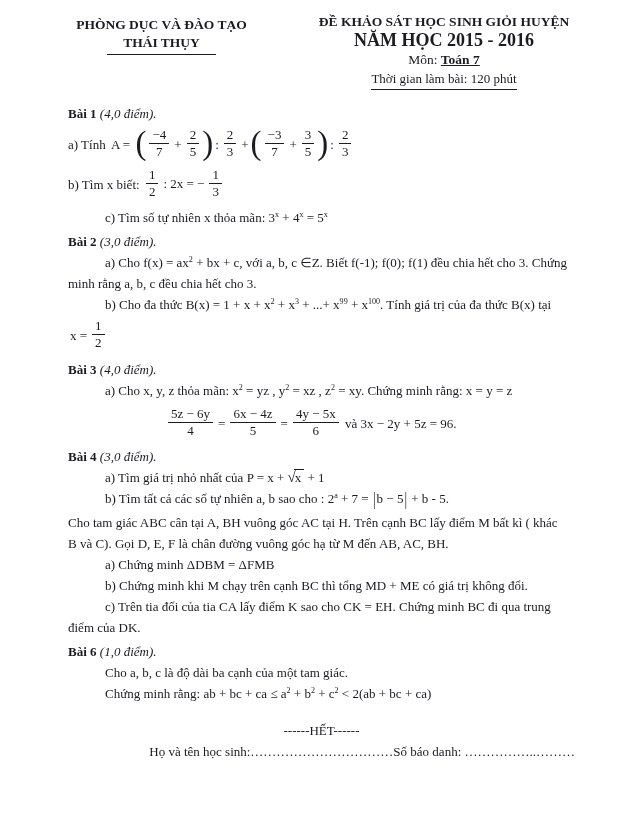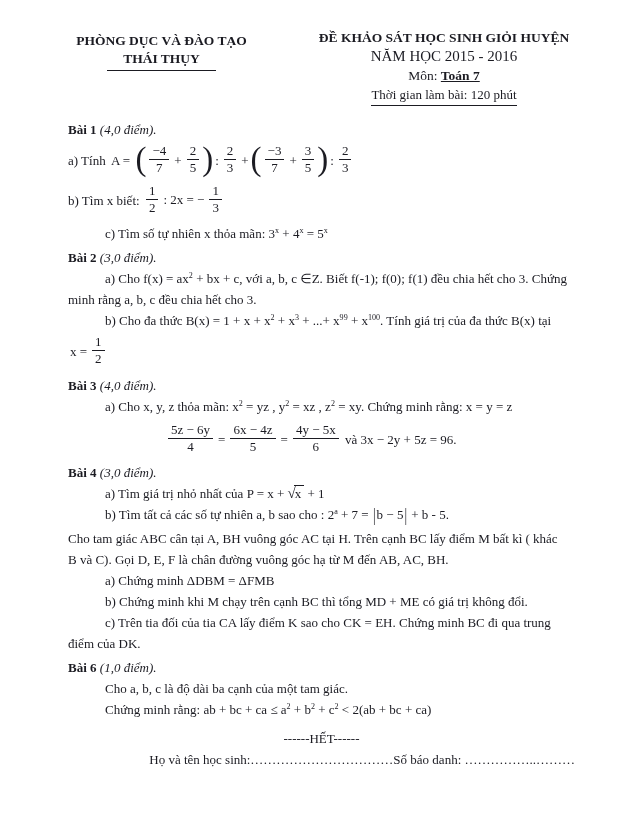--- a/index.html
+++ b/index.html
@@ -5,32 +5,32 @@
   * { box-sizing: border-box; }
   html, body { margin: 0; padding: 0; }
   body {
     width: 635px; height: 832px;
     background: #ffffff;
     color: #1b1b22;
     font-family: "Liberation Serif", serif;
     font-size: 13px;
     overflow: hidden;
   }
-  .page { width: 635px; height: 832px; padding-top: 28px; }
+  .page { width: 635px; height: 832px; padding-top: 12px; }
 
   
   .hdr { display: flex; padding: 0 26px 0 44px; }
   .hdr-left { width: 235px; text-align: center; padding-top: 3px; }
   .hdr-right { flex: 1; text-align: center; }
   .b { font-weight: bold; text-decoration: underline; }
   .hl1 { font-weight: bold; font-size: 13.5px; line-height: 19px; }
   .hl2 { display: inline-block; font-weight: bold; font-size: 13.5px;
          border-bottom: 1.5px solid #1b1b22; padding: 0 16px 3px 16px; margin-top: 1px; }
   .ht1 { font-weight: bold; font-size: 13.5px; line-height: 19px; }
-  .ht2 { font-weight: normal; font-size: 15px; line-height: 19px; }
+  .ht2 { font-weight: bold; font-size: 18px; line-height: 19px; }
   .ht3 { font-size: 13.5px; line-height: 19px; }
   .time { display: inline-block; margin-top: 2px; border-bottom: 1.3px solid #1b1b22; padding-bottom: 2px; }
 
   
   .content { padding: 10px 60px 0 68px; }
   .line { line-height: 21px; white-space: nowrap; }
   .ind { margin-left: 37px; }
   .ind-s { margin-left: 8px; }
   .btitle { font-weight: bold; }
   .pts { font-style: italic; }
@@ -47,21 +47,21 @@
   .op { margin: 0 2px; }
   sup { font-size: 0.62em; line-height: 0; }
   .sqrt { white-space: nowrap; }
   .sqrt-sign { font-size: 15px; }
   .radicand { border-top: 1px solid #1b1b22; padding: 0 3px 0 1px; margin-left: -2px; }
   .tallbar { display: inline-block; transform: scaleY(1.45); margin: 0 1px; }
   .m-row { margin: 4px 0; }
   .m-row-b3 { margin: 6px 0 4px 97px; }
 
   
-  .het { text-align: center; margin-top: 8px; line-height: 21px; }
+  .het { text-align: center; margin-top: 16px; line-height: 21px; }
   .nameline { text-align: right; line-height: 21px; }
 </style>
 </head>
 <body>
 
 <div class="page">
 
   <div class="hdr">
     <div class="hdr-left">
       <div class="hl1">PHÒNG DỤC VÀ ĐÀO TẠO</div>

